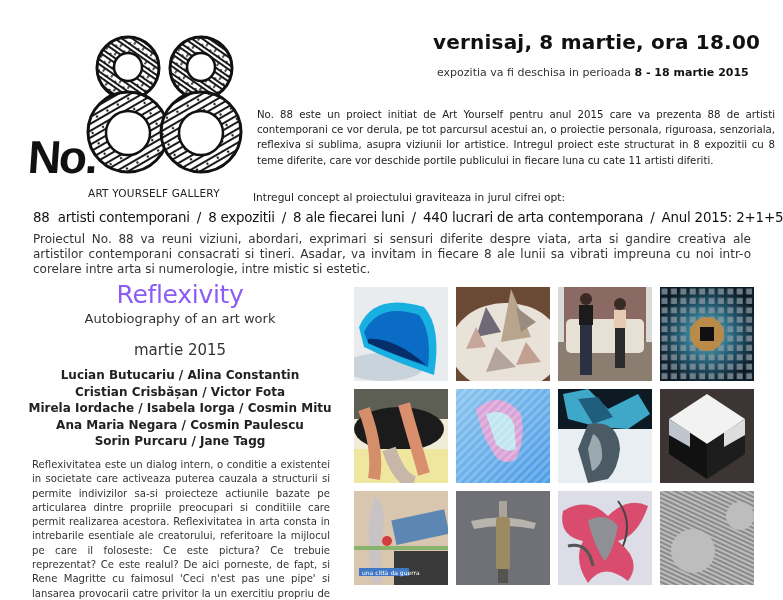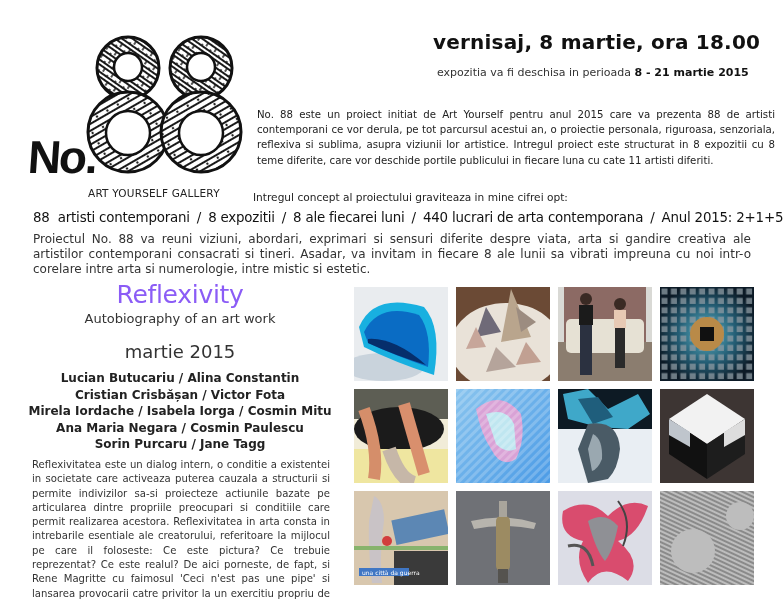--- a/index.html
+++ b/index.html
@@ -23,21 +23,21 @@
   .intro { left: 257px; top: 107px; width: 518px; font-size: 10.2px; line-height: 15.2px; color: #222; text-align: justify; }
   .concept { left: 253px; top: 191px; font-size: 10.6px; color: #222; white-space: nowrap; }
   .facts { left: 33px; top: 210px; font-size: 13.4px; color: #111; white-space: nowrap; letter-spacing: -0.2px; }
   .facts .sep { margin: 0 7px; }
   .project { left: 33px; top: 232px; width: 718px; font-size: 12px; line-height: 15px; color: #333; text-align: justify; }
 
   
   .exh { left: 20px; top: 280px; width: 320px; text-align: center; }
   .exh-title { font-size: 25px; color: #8b5cf6; margin-top: 0; letter-spacing: -0.3px; }
   .exh-subtitle { font-size: 13px; color: #333; margin-top: 2px; }
-  .exh-month { font-size: 18px; color: #333; margin-top: 15px; }
+  .exh-month { font-size: 15px; color: #333; margin-top: 15px; }
   .artists { margin-top: 8px; }
   .artist-line { font-size: 12px; font-weight: bold; color: #222; line-height: 16.5px; white-space: nowrap; }
 
   .desc { left: 32px; top: 458px; width: 298px; font-size: 10.1px; line-height: 14.3px; color: #333; text-align: justify; }
 
   
   .grid { left: 354px; top: 287px; width: 400px; height: 300px; }
   .tile { position: absolute; width: 94px; height: 94px; overflow: hidden; }
 </style>
 </head>
@@ -71,25 +71,25 @@
       <circle cx="117" cy="98" r="40" fill="url(#tribal2)" stroke="#111" stroke-width="3"></circle>
       <circle cx="117" cy="33" r="14" fill="#fff" stroke="#111" stroke-width="2.5"></circle>
       <circle cx="117" cy="99" r="22" fill="#fff" stroke="#111" stroke-width="2.5"></circle>
     </g>
   </svg>
   <div class="logo-caption">ART YOURSELF GALLERY</div>
 </div>
 
 <div class="abs title-main">vernisaj, 8 martie, ora 18.00</div>
 <div class="abs title-sub">
-  <span>expozitia va fi deschisa in perioada </span><b>8 - 21 martie 2015</b>
+  <span>expozitia va fi deschisa in perioada </span><b>8 - 18 martie 2015</b>
 </div>
 
 <div class="abs intro">No. 88 este un proiect initiat de Art Yourself pentru anul 2015 care va prezenta 88 de artisti contemporani ce vor derula, pe tot parcursul acestui an, o proiectie personala, riguroasa, senzoriala, reflexiva si sublima, asupra viziunii lor artistice. Intregul proiect este structurat in 8 expozitii cu 8 teme diferite, care vor deschide portile publicului in fiecare luna cu cate 11 artisti diferiti.</div>
-<div class="abs concept">Intregul concept al proiectului graviteaza in mine cifrei opt:</div>
+<div class="abs concept">Intregul concept al proiectului graviteaza in jurul cifrei opt:</div>
 
 <div class="abs facts">
   <span style="white-space:pre">88  artisti contemporani</span><span class="sep">/</span><span>8 expozitii</span><span class="sep">/</span><span>8 ale fiecarei luni</span><span class="sep">/</span><span>440 lucrari de arta contemporana</span><span class="sep">/</span><span>Anul 2015: 2+1+5 = 8</span>
 </div>
 
 <div class="abs project">Proiectul No. 88 va reuni viziuni, abordari, exprimari si sensuri diferite despre viata, arta si gandire creativa ale artistilor contemporani consacrati si tineri. Asadar, va invitam in fiecare 8 ale lunii sa vibrati impreuna cu noi intr-o corelare intre arta si numerologie, intre mistic si estetic.</div>
 
 <div class="abs exh">
   <div class="exh-title">Reflexivity</div>
   <div class="exh-subtitle">Autobiography of an art work</div>

